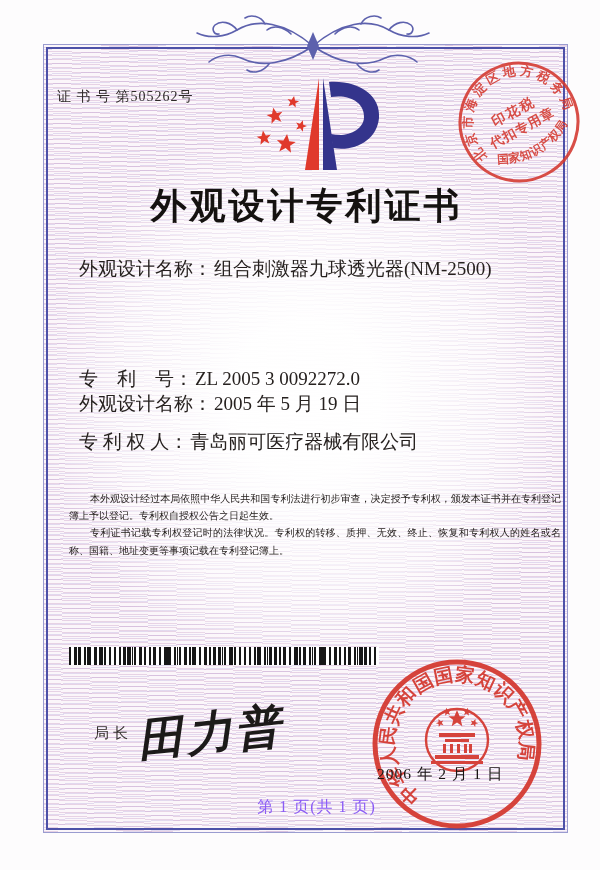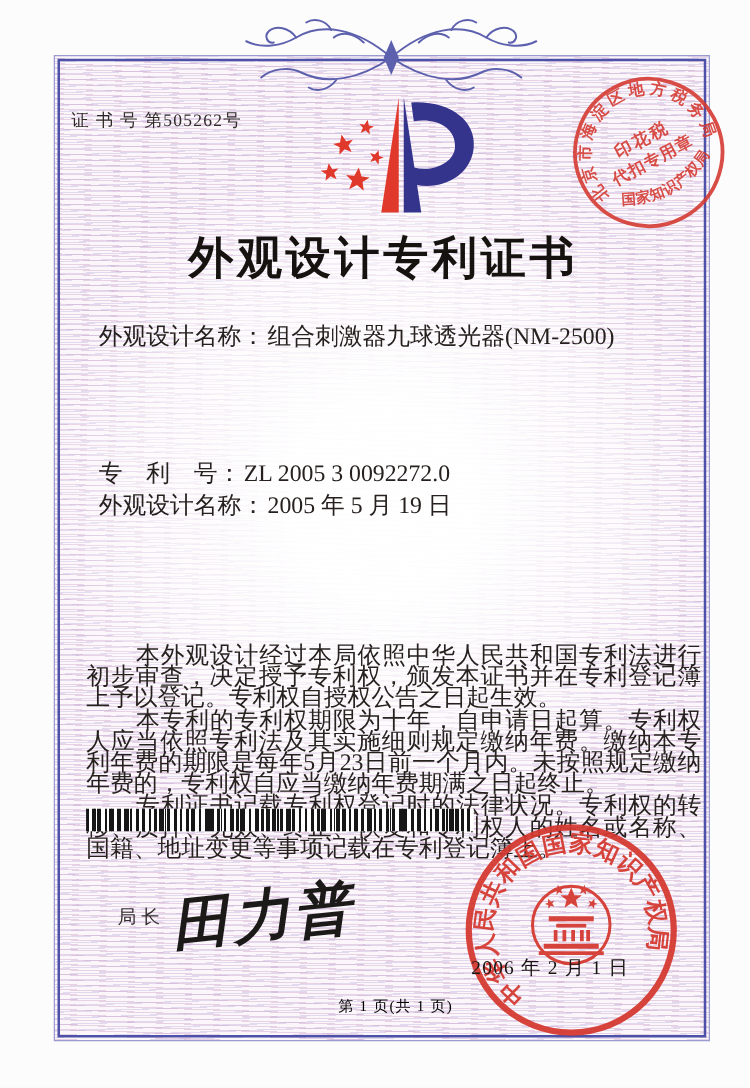--- a/index.html
+++ b/index.html
@@ -22,21 +22,21 @@
   .cert-no{position:absolute;left:44px;top:88px;font-size:14px;letter-spacing:1px;color:#2e2a28;}
 
   .logo{position:absolute;left:228px;top:74px;width:150px;height:108px;}
 
   .title{position:absolute;left:0;right:0;top:182px;text-align:center;
     font-size:36px;font-weight:bold;letter-spacing:3px;color:#151210;}
 
   .field{position:absolute;left:66px;font-size:19px;white-space:nowrap;color:#26211f;}
   .field .fvalue{margin-left:2px;}
 
-  .body-text{position:absolute;left:56px;width:492px;top:516px;font-size:19px;
+  .body-text{position:absolute;left:56px;width:492px;top:490px;font-size:10px;
     line-height:17.2px;text-align:justify;color:#26211f;}
   .body-text p{margin:0;text-indent:2.1em;}
 
   .barcode{position:absolute;left:56px;top:647px;width:310px;height:18px;background-color:#fff;
     background-image:
       repeating-linear-gradient(90deg,#161616 0 2px,transparent 2px 5px),
       repeating-linear-gradient(90deg,#161616 0 1px,transparent 1px 9px),
       repeating-linear-gradient(90deg,transparent 0 6px,#161616 6px 8px,transparent 8px 13px);}
 
   .sig-label{position:absolute;left:81px;top:724px;font-size:15px;letter-spacing:4px;color:#332e2c;}
@@ -46,21 +46,21 @@
 
   .office-seal{position:absolute;left:356px;top:656px;width:176px;height:176px;opacity:0.93;}
   .office-seal text{font-weight:bold;font-family:"Liberation Serif","DejaVu Serif",serif;}
   .seal-date{position:absolute;left:364px;top:764px;font-size:15.5px;letter-spacing:1px;color:#171412;z-index:5;}
 
   .tax-stamp{position:absolute;left:441px;top:57px;width:130px;height:130px;
     transform:rotate(-28deg);opacity:0.88;}
   .tax-stamp text{font-weight:bold;font-family:"Liberation Serif","DejaVu Serif",serif;}
 
   .footer{position:absolute;left:50%;top:797px;transform:translateX(-50%);margin-left:10px;
-    font-size:12px;letter-spacing:1px;color:#000000;white-space:nowrap;}
+    font-size:16px;letter-spacing:1px;color:#8b5cf6;white-space:nowrap;}
 </style>
 </head>
 <body>
 
 <div class="page">
 
   <div class="frame-outer">
     <div class="frame-inner"></div>
   </div>
 
@@ -101,24 +101,26 @@
 
   <div class="field" style="top:256px">
     <span class="flabel">外观设计名称：</span><span class="fvalue">组合刺激器九球透光器(NM-2500)</span>
   </div>
   <div class="field" style="top:366px">
     <span class="flabel">专　利　号：</span><span class="fvalue">ZL 2005 3 0092272.0</span>
   </div>
   <div class="field" style="top:391px">
     <span class="flabel">外观设计名称：</span><span class="fvalue">2005 年 5 月 19 日</span>
   </div>
+  <div class="field" style="top:429px">
+    <span class="flabel">专 利 权 人：</span><span class="fvalue">青岛丽可医疗器械有限公司</span>
+  </div>
 
   <div class="body-text">
     <p>本外观设计经过本局依照中华人民共和国专利法进行初步审查，决定授予专利权，颁发本证书并在专利登记簿上予以登记。专利权自授权公告之日起生效。</p>
-    <p>本专利的专利权期限为十年，自申请日起算。专利权人应当依照专利法及其实施细则规定缴纳年费。缴纳本专利年费的期限是每年5月23日前一个月内。未按照规定缴纳年费的，专利权自应当缴纳年费期满之日起终止。</p>
     <p>专利证书记载专利权登记时的法律状况。专利权的转移、质押、无效、终止、恢复和专利权人的姓名或名称、国籍、地址变更等事项记载在专利登记簿上。</p>
   </div>
 
   <div class="barcode"></div>
 
   <div class="sig-label">局长</div>
 
   <svg class="signature" viewBox="0 0 175 95">
     <text x="6" y="62" transform="rotate(-6 85 48)">田力普</text>
   </svg>

